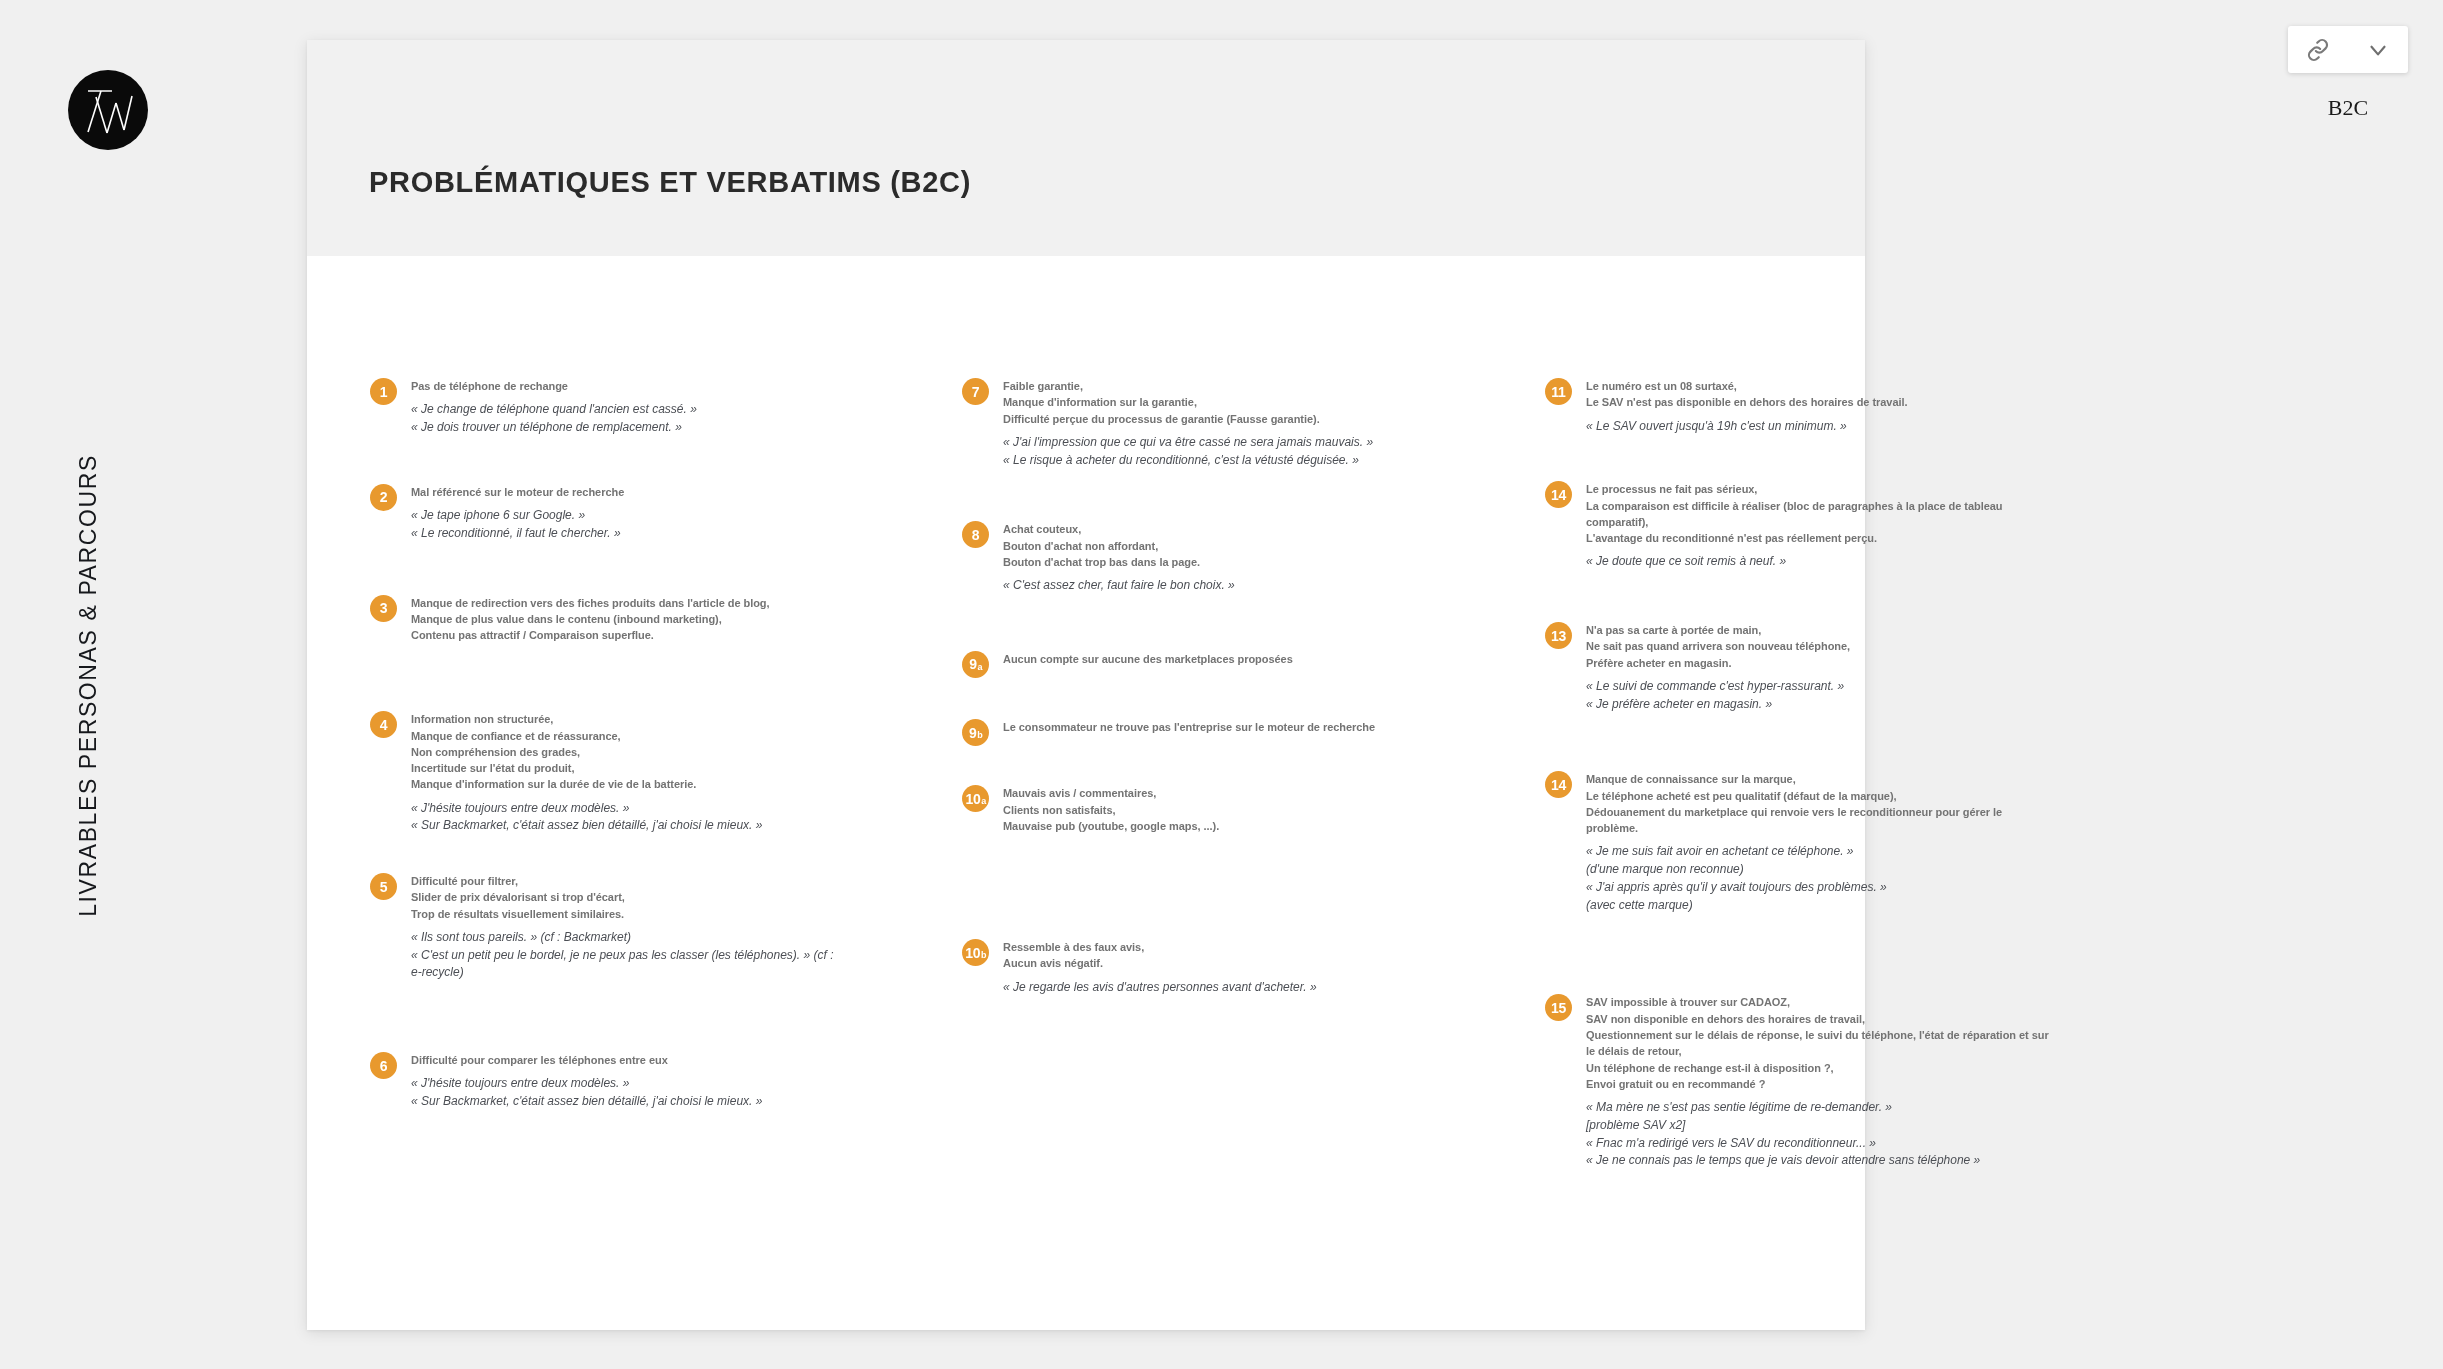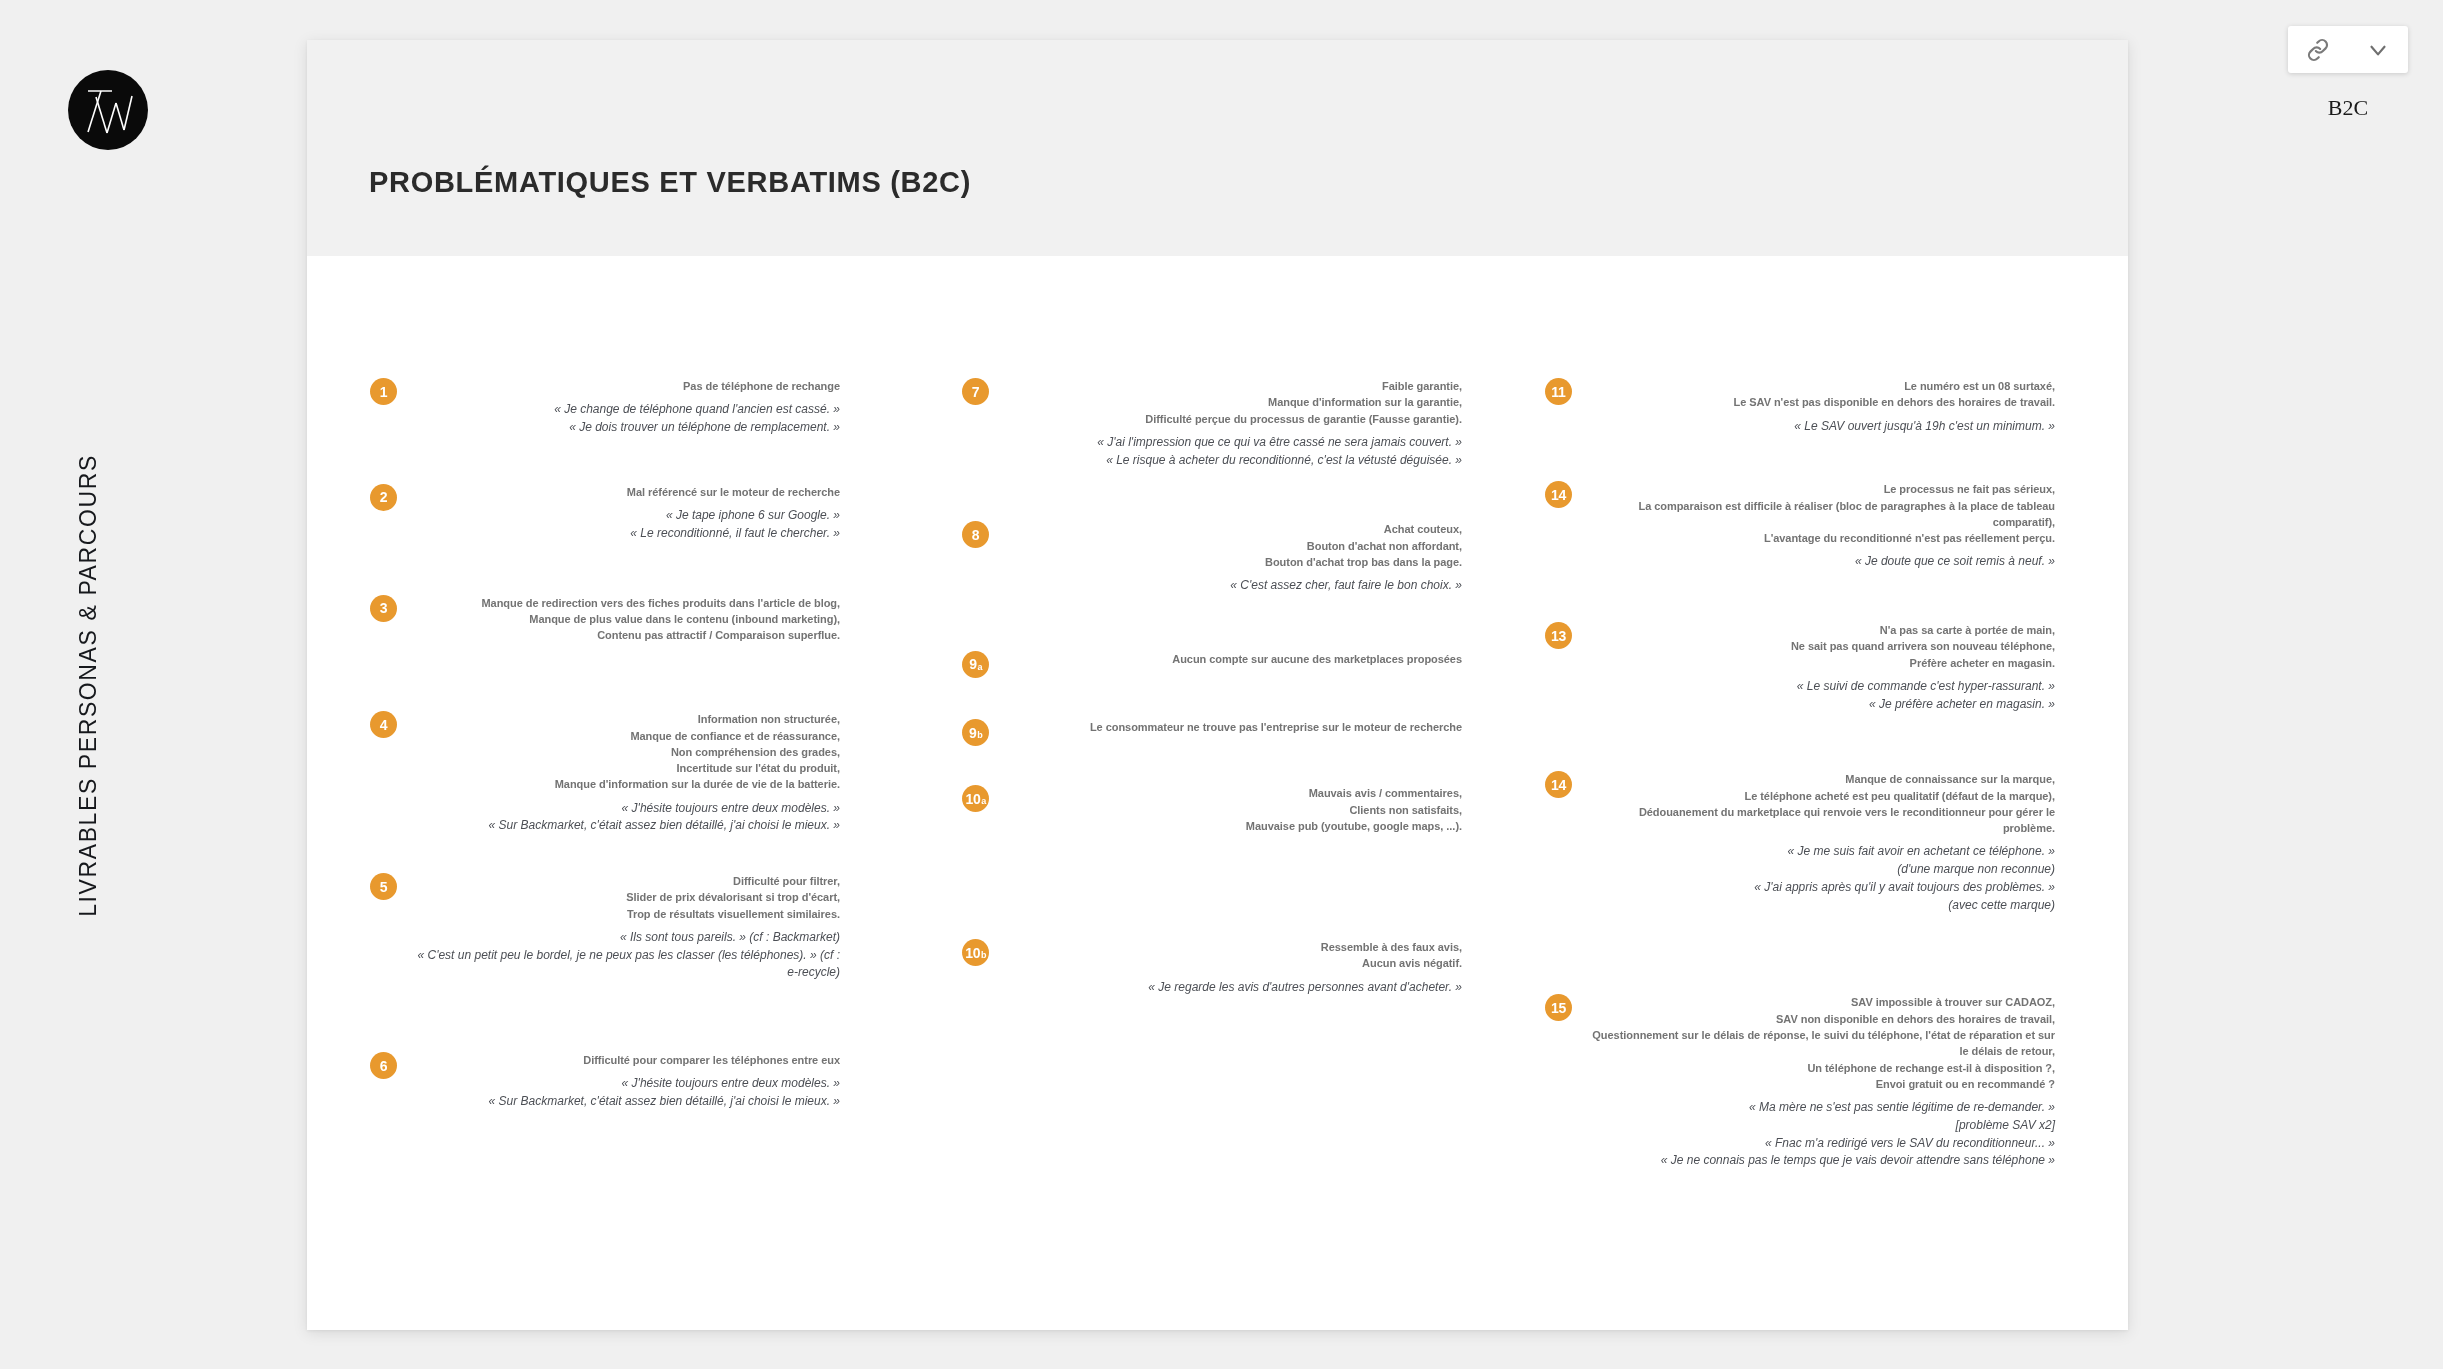--- a/index.html
+++ b/index.html
@@ -55,25 +55,24 @@
     letter-spacing: 1.6px;
     color: #16181c;
     font-weight: 400;
   }
 
   
   #slide {
     position: absolute;
     left: 307px;
     top: 40px;
-    width: 1821px;
+    width: 1558px;
     height: 1290px;
     background: #ffffff;
     box-shadow: 0 3px 14px rgba(0,0,0,0.10), 0 1px 3px rgba(0,0,0,0.06);
-    text-align: right;
   }
 
   #slide-header {
     position: absolute;
     left: 0; top: 0;
     width: 100%;
     height: 216px;
     background: #f1f1f1;
   }
   #slide-title {
@@ -236,21 +235,21 @@
               <span class="q">« J'hésite toujours entre deux modèles. »</span>
               <span class="q">« Sur Backmarket, c'était assez bien détaillé, j'ai choisi le mieux. »</span>
             </div>
           </div>
         </div>
       <div class="col" id="col-2">
           <div class="item" style="margin-top: 0px;">
             <div class="badge">7</div>
             <div class="heading">Faible garantie,<br>Manque d'information sur la garantie,<br>Difficulté perçue du processus de garantie (Fausse garantie).</div>
             <div class="quotes">
-              <span class="q">« J'ai l'impression que ce qui va être cassé ne sera jamais couvert. »</span>
+              <span class="q">« J'ai l'impression que ce qui va être cassé ne sera jamais mauvais. »</span>
               <span class="q">« Le risque à acheter du reconditionné, c'est la vétusté déguisée. »</span>
             </div>
           </div>
           <div class="item" style="margin-top: 52px;">
             <div class="badge">8</div>
             <div class="heading">Achat couteux,<br>Bouton d'achat non affordant,<br>Bouton d'achat trop bas dans la page.</div>
             <div class="quotes">
               <span class="q">« C'est assez cher, faut faire le bon choix. »</span>
             </div>
           </div>

